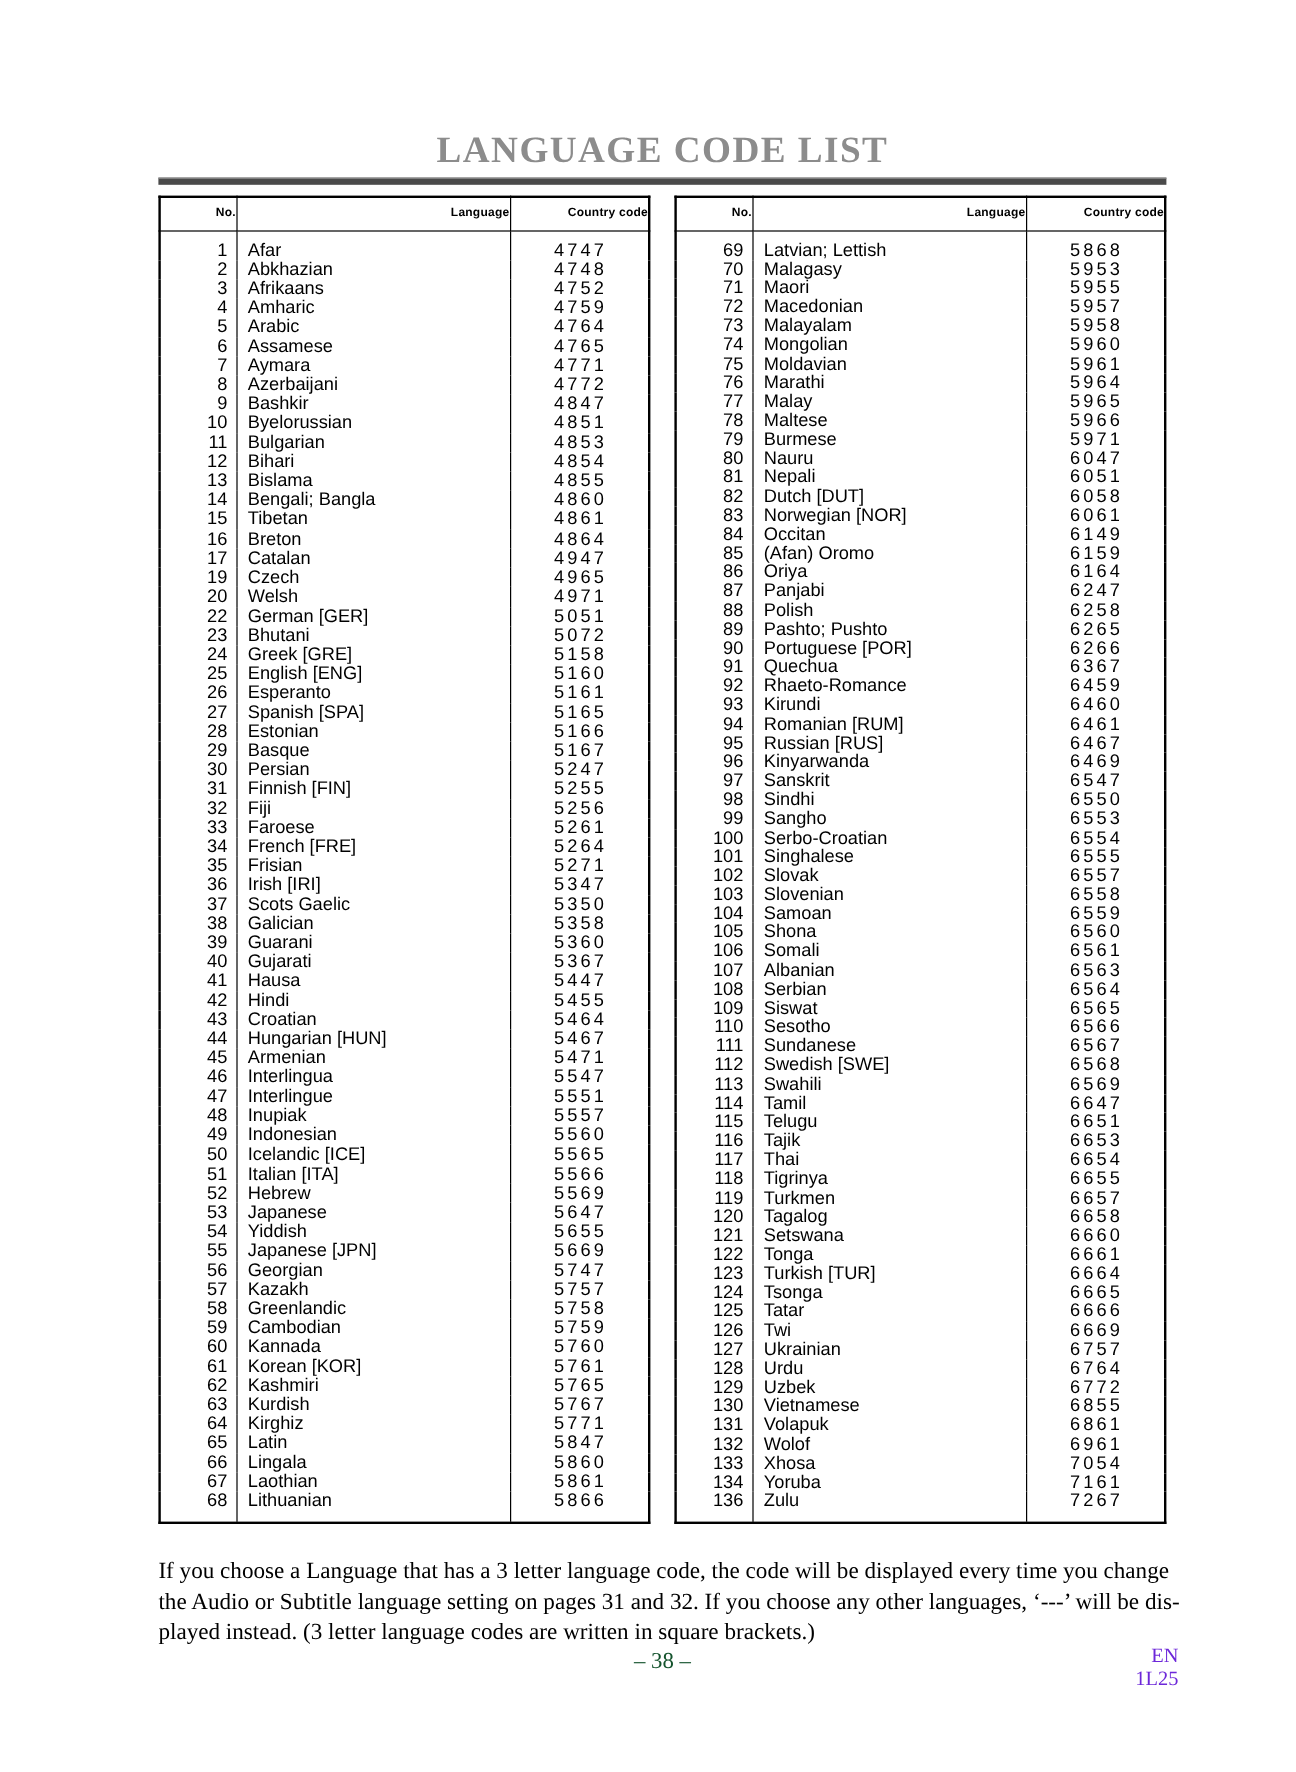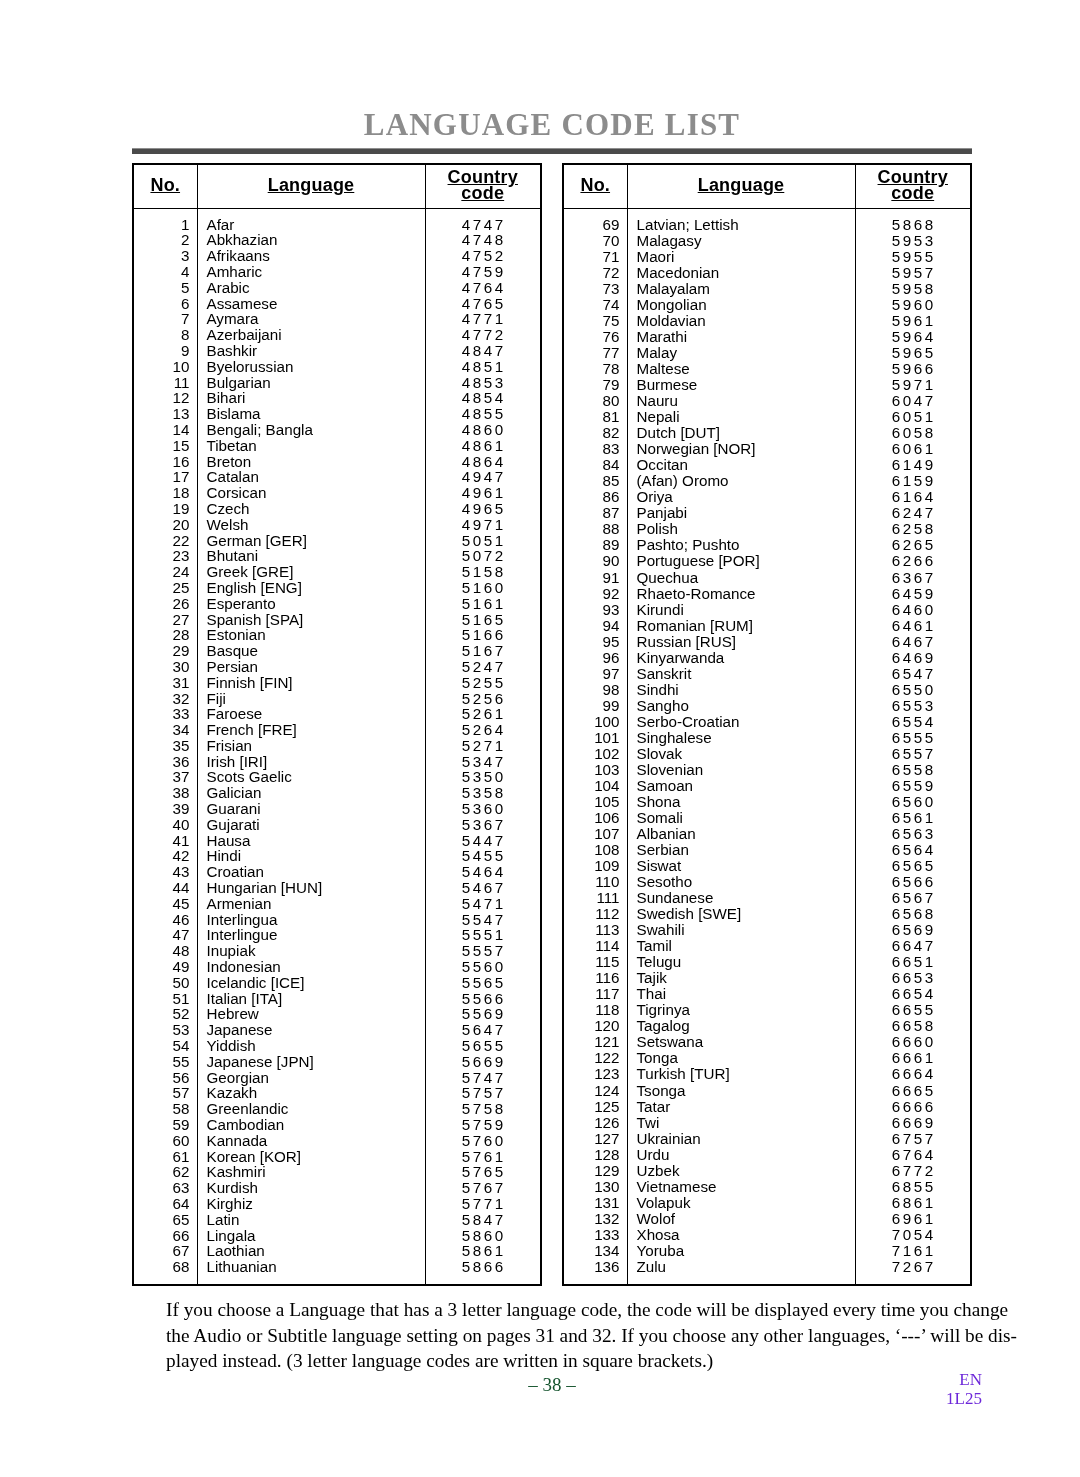--- a/index.html
+++ b/index.html
@@ -71,27 +71,26 @@
   table.codes td {
     padding: 0;
     margin: 0;
     font-size: 15.2px;
     line-height: 15.8px;
     color: #000;
   }
 
   table.codes thead th {
     font-weight: bold;
-    font-size: 18px;
-    text-align: center;
+    font-size: 10px;
+    text-align: right;
     border-bottom: 1.6px solid #000;
     border-right: 1.2px solid #000;
     padding: 5px 0 6px 0;
     letter-spacing: 0.2px;
-    text-decoration: underline;
   }
   table.codes thead th:last-child { border-right: none; }
 
   table.codes tbody tr:first-child td { padding-top: 8px; }
   table.codes tbody tr:last-child  td { padding-bottom: 9px; }
 
   table.codes tbody td.c-no {
     text-align: right;
     padding-right: 7px;
     border-right: 1.2px solid #000;
@@ -119,21 +118,20 @@
   .note {
     position: absolute;
     left: 120px;
     top: 1297px;
     width: 845px;
     font-family: "Liberation Serif", serif;
     font-size: 19.3px;
     line-height: 25.5px;
     text-align: justify;
     color: #000;
-    margin-left: 34px;
   }
   .note span { display: block; white-space: nowrap; }
 
   .page-number {
     position: absolute;
     left: 0;
     top: 1374px;
     width: 1080px;
     text-align: center;
     font-family: "Liberation Serif", serif;
@@ -255,25 +253,20 @@
             <td class="c-no">16</td>
             <td class="c-lang">Breton</td>
             <td class="c-code">4864</td>
           </tr>
           <tr>
             <td class="c-no">17</td>
             <td class="c-lang">Catalan</td>
             <td class="c-code">4947</td>
           </tr>
           <tr>
-            <td class="c-no">18</td>
-            <td class="c-lang">Corsican</td>
-            <td class="c-code">4961</td>
-          </tr>
-          <tr>
             <td class="c-no">19</td>
             <td class="c-lang">Czech</td>
             <td class="c-code">4965</td>
           </tr>
           <tr>
             <td class="c-no">20</td>
             <td class="c-lang">Welsh</td>
             <td class="c-code">4971</td>
           </tr>
           <tr>
@@ -772,20 +765,25 @@
             <td class="c-no">117</td>
             <td class="c-lang">Thai</td>
             <td class="c-code">6654</td>
           </tr>
           <tr>
             <td class="c-no">118</td>
             <td class="c-lang">Tigrinya</td>
             <td class="c-code">6655</td>
           </tr>
           <tr>
+            <td class="c-no">119</td>
+            <td class="c-lang">Turkmen</td>
+            <td class="c-code">6657</td>
+          </tr>
+          <tr>
             <td class="c-no">120</td>
             <td class="c-lang">Tagalog</td>
             <td class="c-code">6658</td>
           </tr>
           <tr>
             <td class="c-no">121</td>
             <td class="c-lang">Setswana</td>
             <td class="c-code">6660</td>
           </tr>
           <tr>

